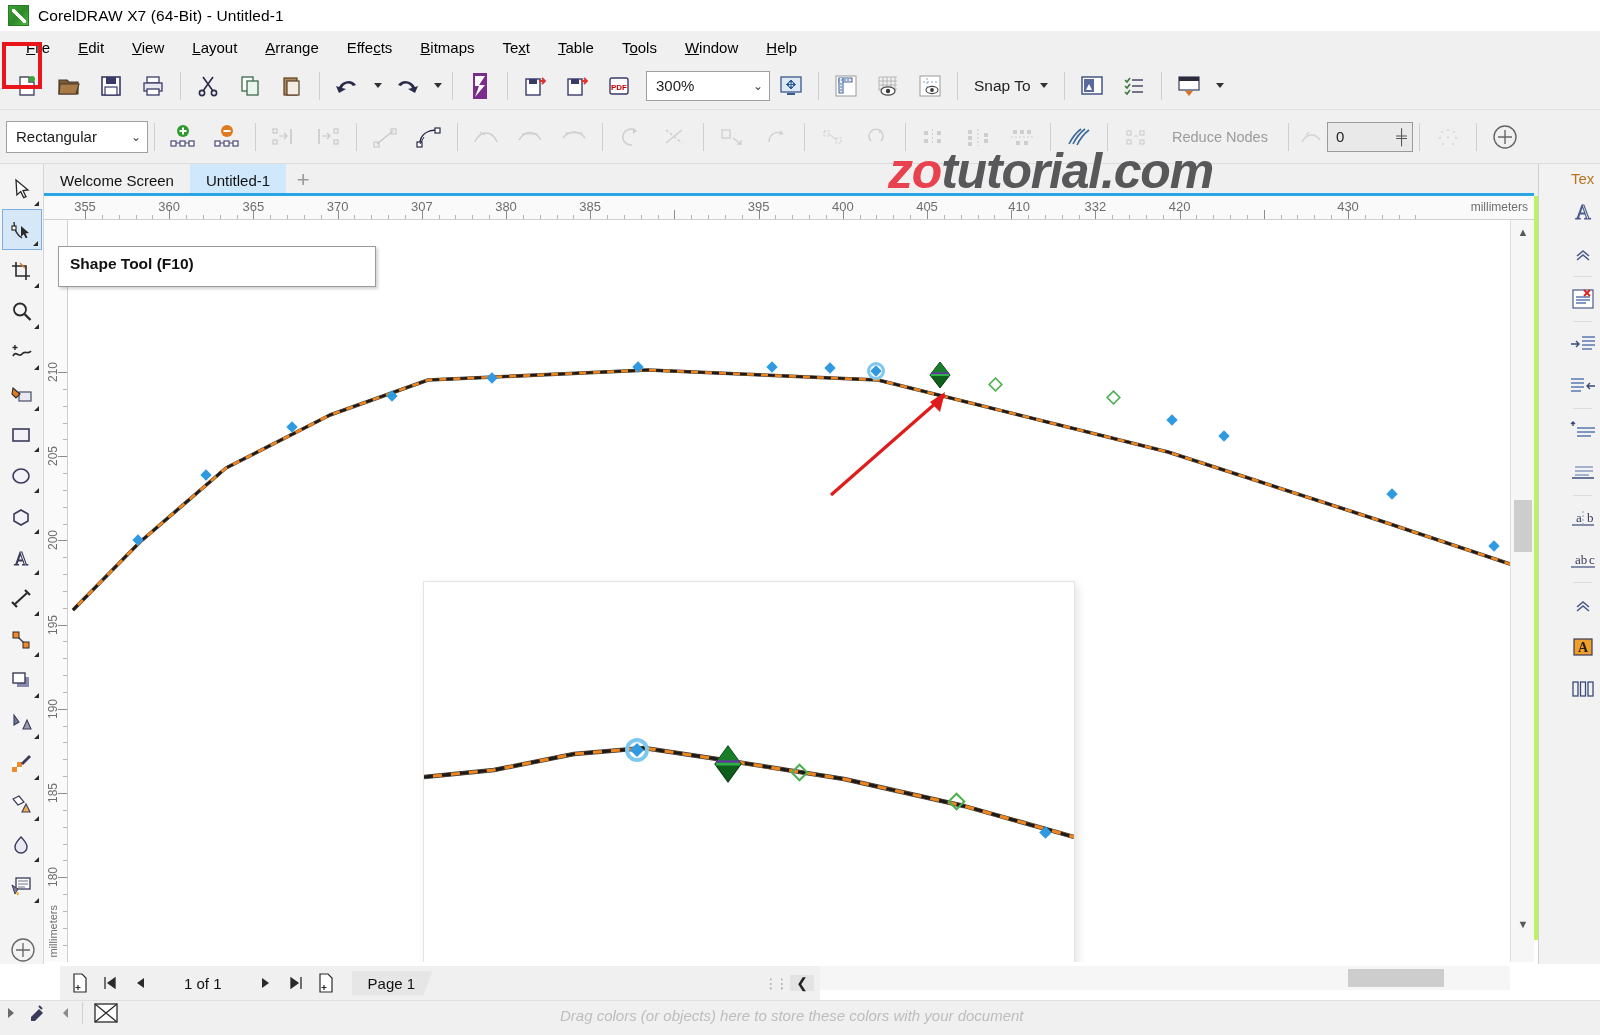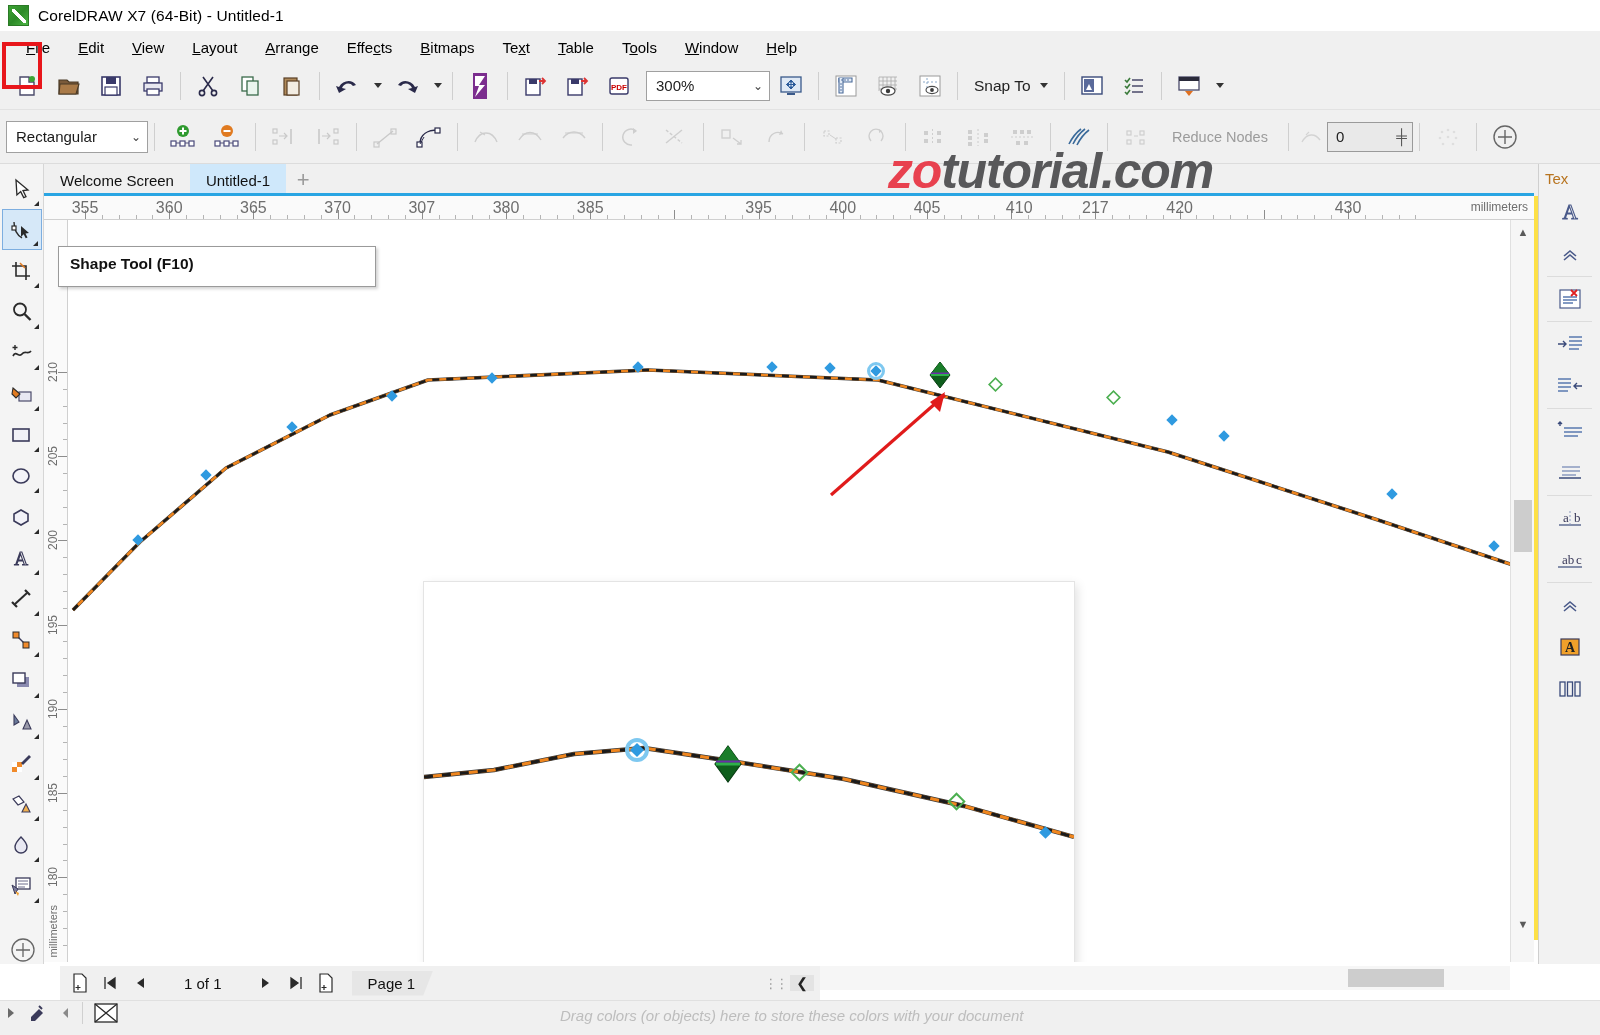--- a/index.html
+++ b/index.html
@@ -6,21 +6,21 @@
   html, body {
     margin: 0; padding: 0;
     width: 1600px; height: 1035px;
     overflow: hidden;
     font-family: "Liberation Sans", sans-serif;
     background: #ffffff;
   }
   #app {
     position: relative;
     width: 1600px; height: 940px;
-    background: #fde047;
+    background: #bef264;
     text-decoration: underline;
   }
 
   
   .titlebar {
     position: absolute; left: 0; top: 0; width: 1600px; height: 32px;
     background: #ffffff;
     display: flex; align-items: center;
     border-bottom: 1px solid #f0f0f0;
   }
@@ -143,21 +143,21 @@
   .hruler {
     position: absolute; left: 44px; top: 196px; width: 1490px; height: 24px;
     background: #fafafa; border-bottom: 1px solid #d0d0d0;
     overflow: hidden;
   }
   .hr-tick {
     position: absolute; bottom: 0; width: 1px; height: 6px; background: #b4b4b4;
   }
   .hr-tick.major { height: 9px; background: #8d8d8d; }
   .hr-lab {
-    position: absolute; top: 3px; font-size: 16px; color: #6e6e6e;
+    position: absolute; top: 3px; font-size: 13px; color: #6e6e6e;
     transform: translateX(-50%);
   }
   .hr-unit {
     position: absolute; right: 6px; top: 4px; font-size: 12px; color: #6e6e6e;
   }
   .vruler {
     position: absolute; left: 44px; top: 220px; width: 24px; height: 742px;
     background: #fafafa; border-right: 1px solid #d0d0d0; overflow: hidden;
   }
   .vr-tick {
@@ -245,21 +245,21 @@
     background: #f6f6f6;
   }
   .hscroll .thumb {
     position: absolute; left: 528px; top: 3px; width: 96px; height: 18px;
     background: #cdcdcd;
   }
 
   
   .docker {
     position: absolute; left: 1538px; top: 164px; width: 62px; height: 800px;
-    background: #f2f2f2; border-left: 1px solid #cfcfcf;
+    background: #f2f2f2; border-left: 1px solid #cfcfcf; padding-left: 26px;
   }
   .docker-title {
     font-size: 15px; color: #b8741f; padding: 6px 0 4px 6px;
   }
   .docker-row {
     height: 42px; display: flex; align-items: center; justify-content: center;
     color: #4a5a7a;
   }
   .docker-sep { height: 1px; background: #dcdcdc; margin: 1px 8px; }
 
@@ -923,21 +923,21 @@
       <div class="hr-tick" style="left: 916.68px; height: 4px;"></div>
       <div class="hr-tick" style="left: 933.52px; height: 4px;"></div>
       <div class="hr-tick" style="left: 950.36px; height: 4px;"></div>
       <div class="hr-tick major" style="left: 967.2px;"></div>
       <div class="hr-lab" style="left: 967.2px; margin-left: 8px;">410</div>
       <div class="hr-tick" style="left: 984.04px; height: 4px;"></div>
       <div class="hr-tick" style="left: 1000.88px; height: 4px;"></div>
       <div class="hr-tick" style="left: 1017.72px; height: 4px;"></div>
       <div class="hr-tick" style="left: 1034.56px; height: 4px;"></div>
       <div class="hr-tick major" style="left: 1051.4px;"></div>
-      <div class="hr-lab" style="left: 1051.4px;">217</div>
+      <div class="hr-lab" style="left: 1051.4px;">332</div>
       <div class="hr-tick" style="left: 1068.24px; height: 4px;"></div>
       <div class="hr-tick" style="left: 1085.08px; height: 4px;"></div>
       <div class="hr-tick" style="left: 1101.92px; height: 4px;"></div>
       <div class="hr-tick" style="left: 1118.76px; height: 4px;"></div>
       <div class="hr-tick major" style="left: 1135.6px;"></div>
       <div class="hr-lab" style="left: 1135.6px;">420</div>
       <div class="hr-tick" style="left: 1152.44px; height: 4px;"></div>
       <div class="hr-tick" style="left: 1169.28px; height: 4px;"></div>
       <div class="hr-tick" style="left: 1186.12px; height: 4px;"></div>
       <div class="hr-tick" style="left: 1202.96px; height: 4px;"></div>

